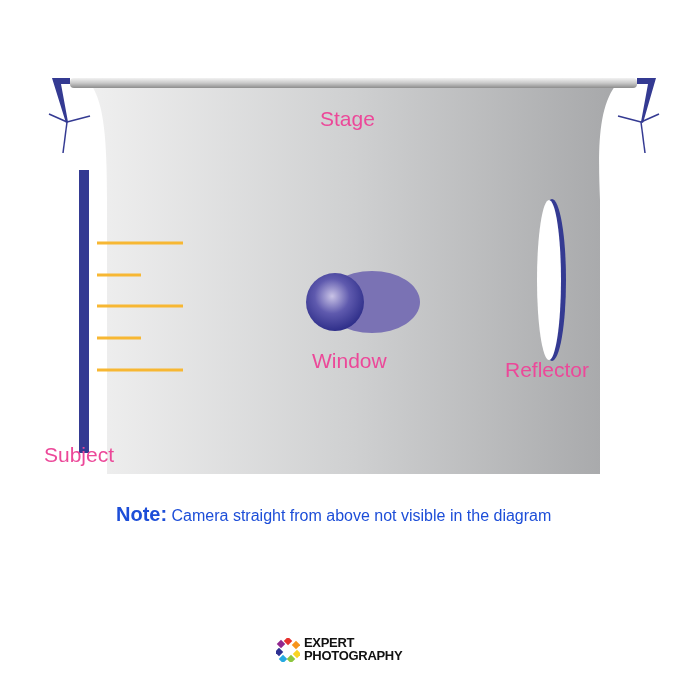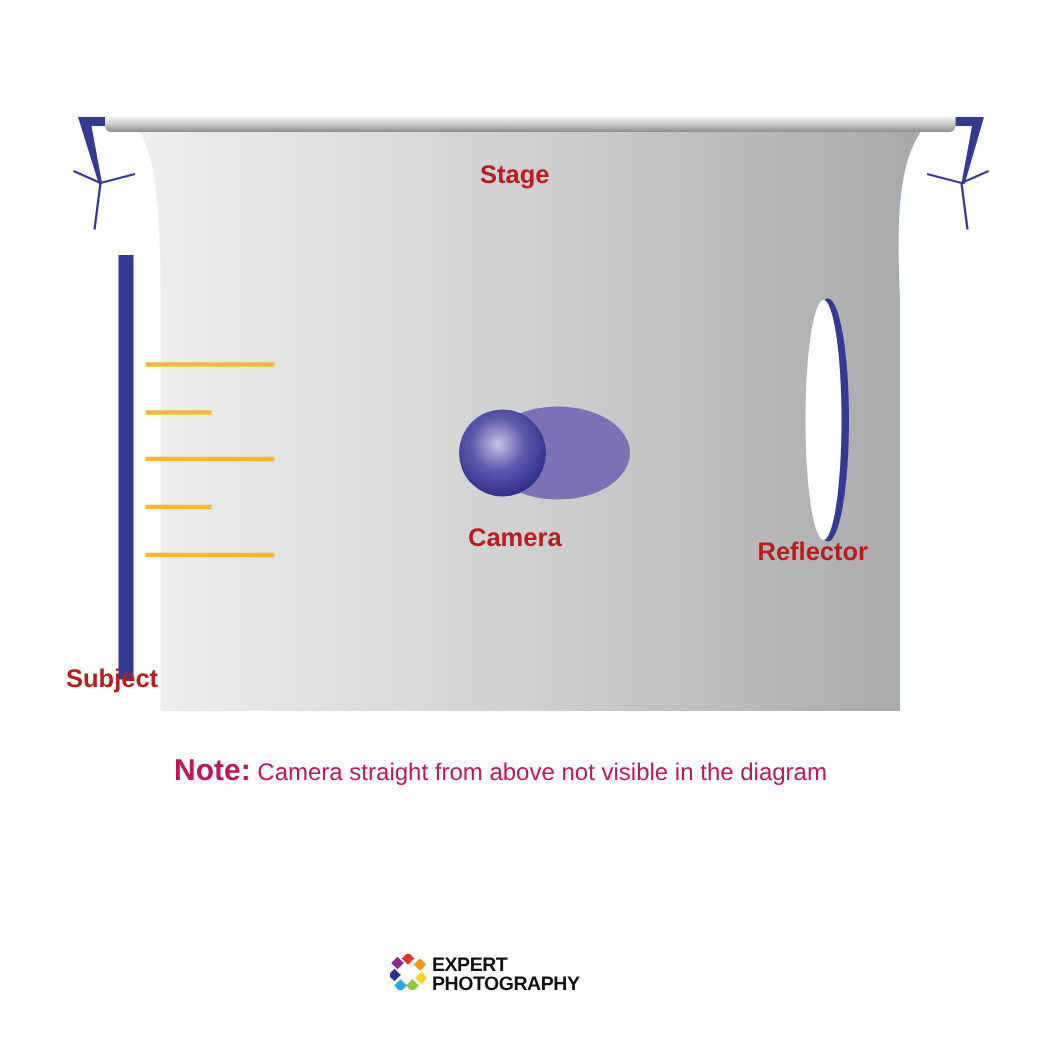--- a/index.html
+++ b/index.html
@@ -1,22 +1,22 @@
 <!DOCTYPE html>
 <html><head>
 <meta charset="utf-8">
 <style>
   html, body { margin: 0; padding: 0; background: #ffffff; }
   body { width: 700px; height: 700px; position: relative; overflow: hidden;
          font-family: "Liberation Sans", "DejaVu Sans", sans-serif; color: #231f20; }
   svg.scene { position: absolute; left: 0; top: 0; }
-  .label { position: absolute; font-weight: bold; font-size: 17px; color: #b91c1c; white-space: nowrap; }
-  .note { position: absolute; left: 116px; top: 503px; font-size: 16px; color: #be185d; white-space: nowrap; }
+  .label { position: absolute; font-weight: normal; font-size: 21px; color: #ec4899; white-space: nowrap; }
+  .note { position: absolute; left: 116px; top: 503px; font-size: 16px; color: #1d4ed8; white-space: nowrap; }
   .note b { font-size: 20px; font-weight: bold; }
-  .logo { position: absolute; left: 260px; top: 636px; display: flex; align-items: flex-start; gap: 4px; }
+  .logo { position: absolute; left: 276px; top: 636px; display: flex; align-items: flex-end; gap: 4px; }
   .logo-text { font-weight: 900; font-size: 13px; line-height: 13px; letter-spacing: -0.3px; color: #111; }
 </style>
 </head>
 <body>
 
 <svg class="scene" width="700" height="700" viewBox="0 0 700 700">
   <defs>
     <linearGradient id="stageGrad" x1="0" y1="0" x2="1" y2="0">
       <stop offset="0" stop-color="#efefef"></stop>
       <stop offset="0.5" stop-color="#cfd0d1"></stop>
@@ -69,21 +69,21 @@
     <circle cx="335" cy="302" r="29" fill="url(#ballGrad)"></circle>
   </g>
 
   <g>
     <ellipse cx="552" cy="280" rx="14" ry="81" fill="#343a92"></ellipse>
     <ellipse cx="549" cy="280" rx="12" ry="80" fill="#ffffff"></ellipse>
   </g>
 </svg>
 
 <div class="label" style="left:320px; top:107px;">Stage</div>
-<div class="label" style="left:312px; top:349px;">Camera</div>
+<div class="label" style="left:312px; top:349px;">Window</div>
 <div class="label" style="left:505px; top:358px;">Reflector</div>
 <div class="label" style="left:44px; top:443px;">Subject</div>
 
 <div class="note">
   <b>Note:</b>
   <span>Camera  straight from above not visible in the diagram</span>
 </div>
 
 <div class="logo">
   <svg width="24" height="24" viewBox="0 0 24 24">

